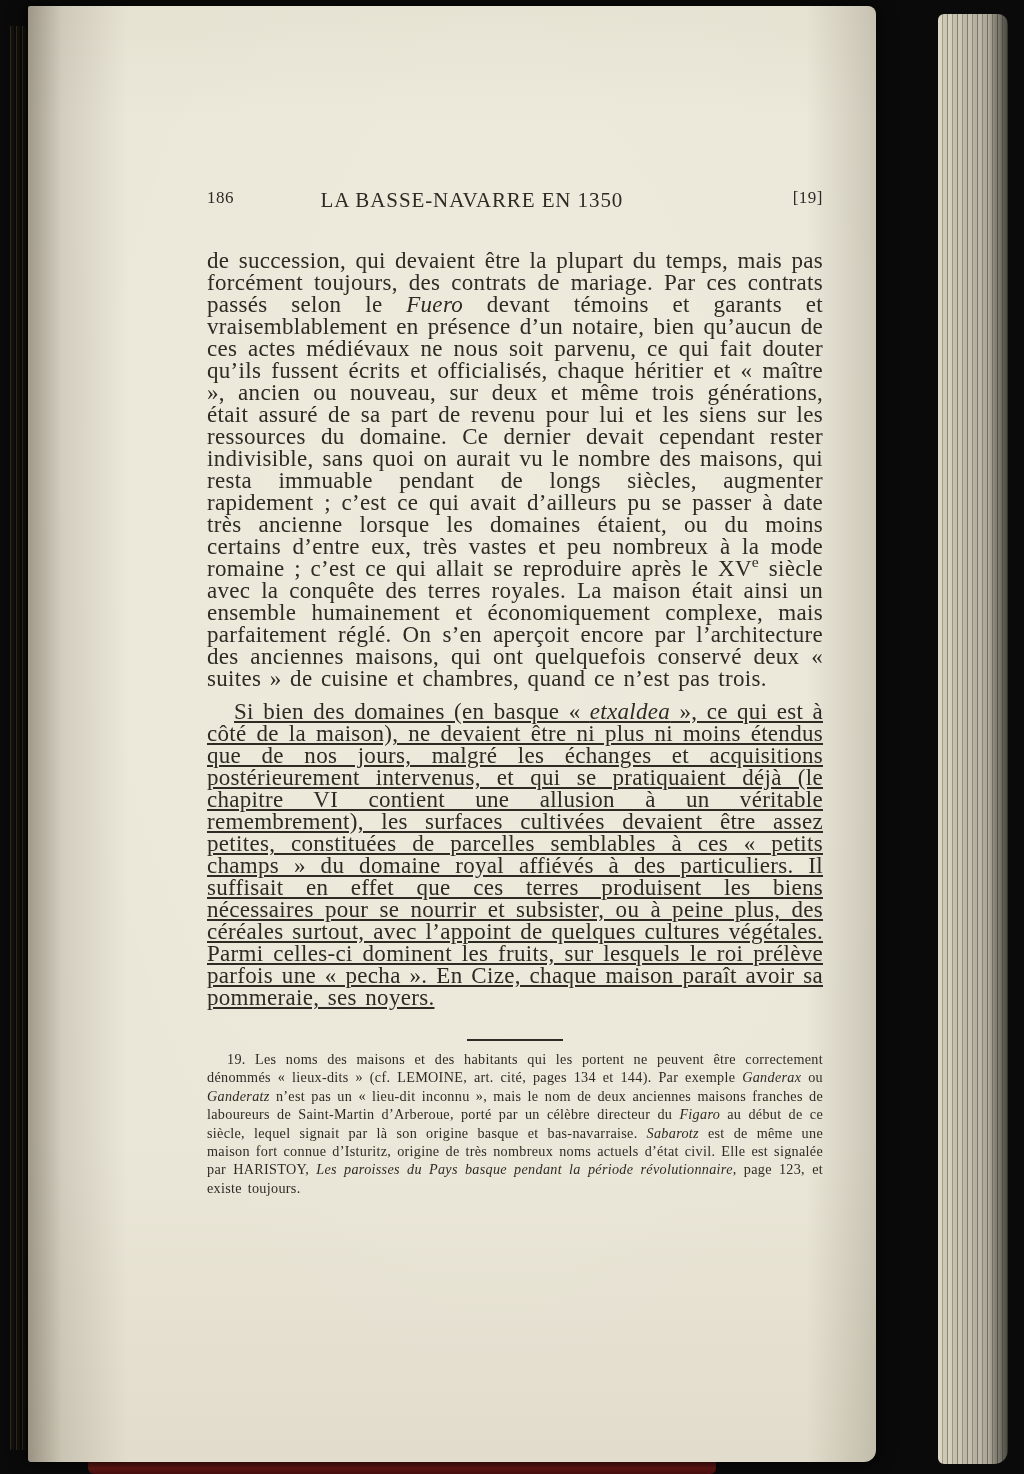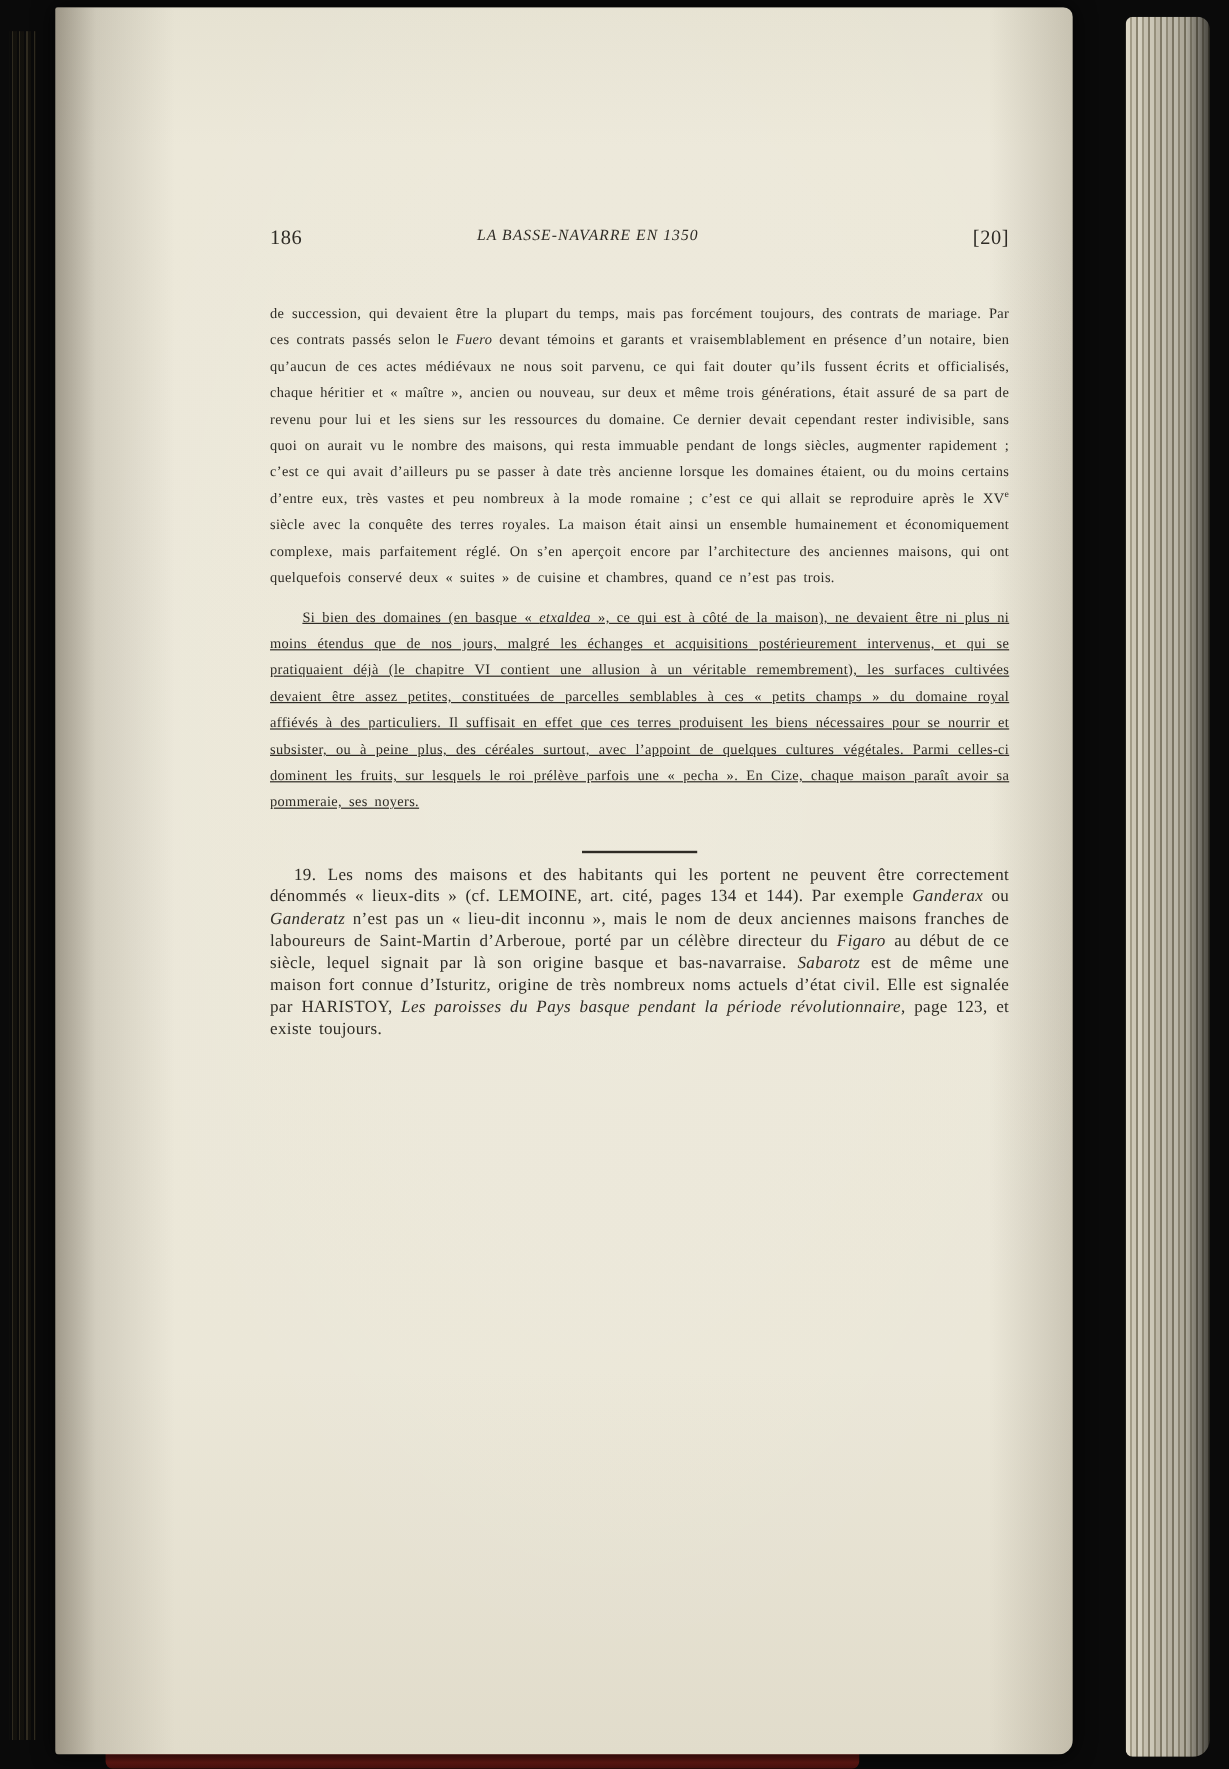--- a/index.html
+++ b/index.html
@@ -38,21 +38,21 @@
     width: 70px; height: 1450px;
     border-radius: 6px 10px 14px 6px;
     background:
       linear-gradient(90deg, rgba(0,0,0,0) 0%, rgba(0,0,0,0.18) 70%, rgba(0,0,0,0.65) 100%),
       repeating-linear-gradient(90deg,
         #ddd8c7 0 4px, #a59e89 4px 5px, #d2ccba 5px 9px, #8f8873 9px 10px);
   }
 
   .page {
     position: absolute;
-    left: 46px; top: 6px;
+    left: 28px; top: 6px;
     width: 848px; height: 1456px;
     border-radius: 2px 8px 12px 3px;
     background:
       radial-gradient(ellipse at 55% 40%, rgba(255,255,255,0.10), rgba(0,0,0,0) 70%),
       linear-gradient(90deg, rgba(55,45,30,0.42) 0px, rgba(55,45,30,0.14) 34px, rgba(0,0,0,0) 100px),
       linear-gradient(270deg, rgba(85,75,55,0.22) 0px, rgba(0,0,0,0) 70px),
       linear-gradient(180deg, #e6e2d2 0%, #ece8d9 8%, #ebe7d8 78%, #e1dccb 100%);
     box-shadow: 0 0 18px rgba(0,0,0,0.8);
   }
 
@@ -66,29 +66,28 @@
   .running-head {
     position: relative;
     height: 24px;
     font-size: 17px;
   }
   .page-num  { position: absolute; left: 0; letter-spacing: 0.5px; }
   .running-title {
     position: absolute; left: 43%;
     transform: translateX(-50%);
     white-space: nowrap;
-    font-size: 13px;
+    font-size: 21px;
     letter-spacing: 0.9px;
-    font-style: italic;
   }
   .folio { position: absolute; right: 0; letter-spacing: 0.5px; }
 
   .para {
     margin: 0;
-    font-size: 12px;
+    font-size: 23px;
     line-height: 22px;
     letter-spacing: 0.3px;
     word-spacing: 2.5px;
     text-align: justify;
   }
   .para.first { margin-top: 38px; }
   .para + .para { margin-top: 11px; }
   .para.indent { text-indent: 27px; text-decoration: underline; }
 
   sup { font-size: 68%; line-height: 0; }
@@ -116,21 +115,21 @@
 <div class="left-edges"></div>
 <div class="cover-strip"></div>
 <div class="page-edges"></div>
 
 <div class="page">
   <div class="text-block">
 
     <header class="running-head">
       <span class="page-num">186</span>
       <span class="running-title">LA BASSE-NAVARRE EN 1350</span>
-      <span class="folio">[20]</span>
+      <span class="folio">[19]</span>
     </header>
 
     <p class="para first"><span>de succession, qui devaient être la plupart du temps, mais pas forcément toujours, des contrats de mariage. Par ces contrats passés selon le </span><i>Fuero</i><span> devant témoins et garants et vraisemblablement en présence d’un notaire, bien qu’aucun de ces actes médiévaux ne nous soit parvenu, ce qui fait douter qu’ils fussent écrits et officialisés, chaque héritier et « maître », ancien ou nouveau, sur deux et même trois générations, était assuré de sa part de revenu pour lui et les siens sur les ressources du domaine. Ce dernier devait cependant rester indivisible, sans quoi on aurait vu le nombre des maisons, qui resta immuable pendant de longs siècles, augmenter rapidement ; c’est ce qui avait d’ailleurs pu se passer à date très ancienne lorsque les domaines étaient, ou du moins certains d’entre eux, très vastes et peu nombreux à la mode romaine ; c’est ce qui allait se reproduire après le XV</span><sup>e</sup><span> siècle avec la conquête des terres royales. La maison était ainsi un ensemble humainement et économiquement complexe, mais parfaitement réglé. On s’en aperçoit encore par l’architecture des anciennes maisons, qui ont quelquefois conservé deux « suites » de cuisine et chambres, quand ce n’est pas trois.</span></p>
     <p class="para indent"><span>Si bien des domaines (en basque « </span><i>etxaldea</i><span> », ce qui est à côté de la maison), ne devaient être ni plus ni moins étendus que de nos jours, malgré les échanges et acquisitions postérieurement intervenus, et qui se pratiquaient déjà (le chapitre VI contient une allusion à un véritable remembrement), les surfaces cultivées devaient être assez petites, constituées de parcelles semblables à ces « petits champs » du domaine royal affiévés à des particuliers. Il suffisait en effet que ces terres produisent les biens nécessaires pour se nourrir et subsister, ou à peine plus, des céréales surtout, avec l’appoint de quelques cultures végétales. Parmi celles-ci dominent les fruits, sur lesquels le roi prélève parfois une « pecha ». En Cize, chaque maison paraît avoir sa pommeraie, ses noyers.</span></p>
 
     <hr class="footnote-rule">
 
     <p class="footnote"><span>19. Les noms des maisons et des habitants qui les portent ne peuvent être correctement dénommés « lieux-dits » (cf. LEMOINE, art. cité, pages 134 et 144). Par exemple </span><i>Ganderax</i><span> ou </span><i>Ganderatz</i><span> n’est pas un « lieu-dit inconnu », mais le nom de deux anciennes maisons franches de laboureurs de Saint-Martin d’Arberoue, porté par un célèbre directeur du </span><i>Figaro</i><span> au début de ce siècle, lequel signait par là son origine basque et bas-navarraise. </span><i>Sabarotz</i><span> est de même une maison fort connue d’Isturitz, origine de très nombreux noms actuels d’état civil. Elle est signalée par HARISTOY, </span><i>Les paroisses du Pays basque pendant la période révolutionnaire</i><span>, page 123, et existe toujours.</span></p>
 
   </div>

